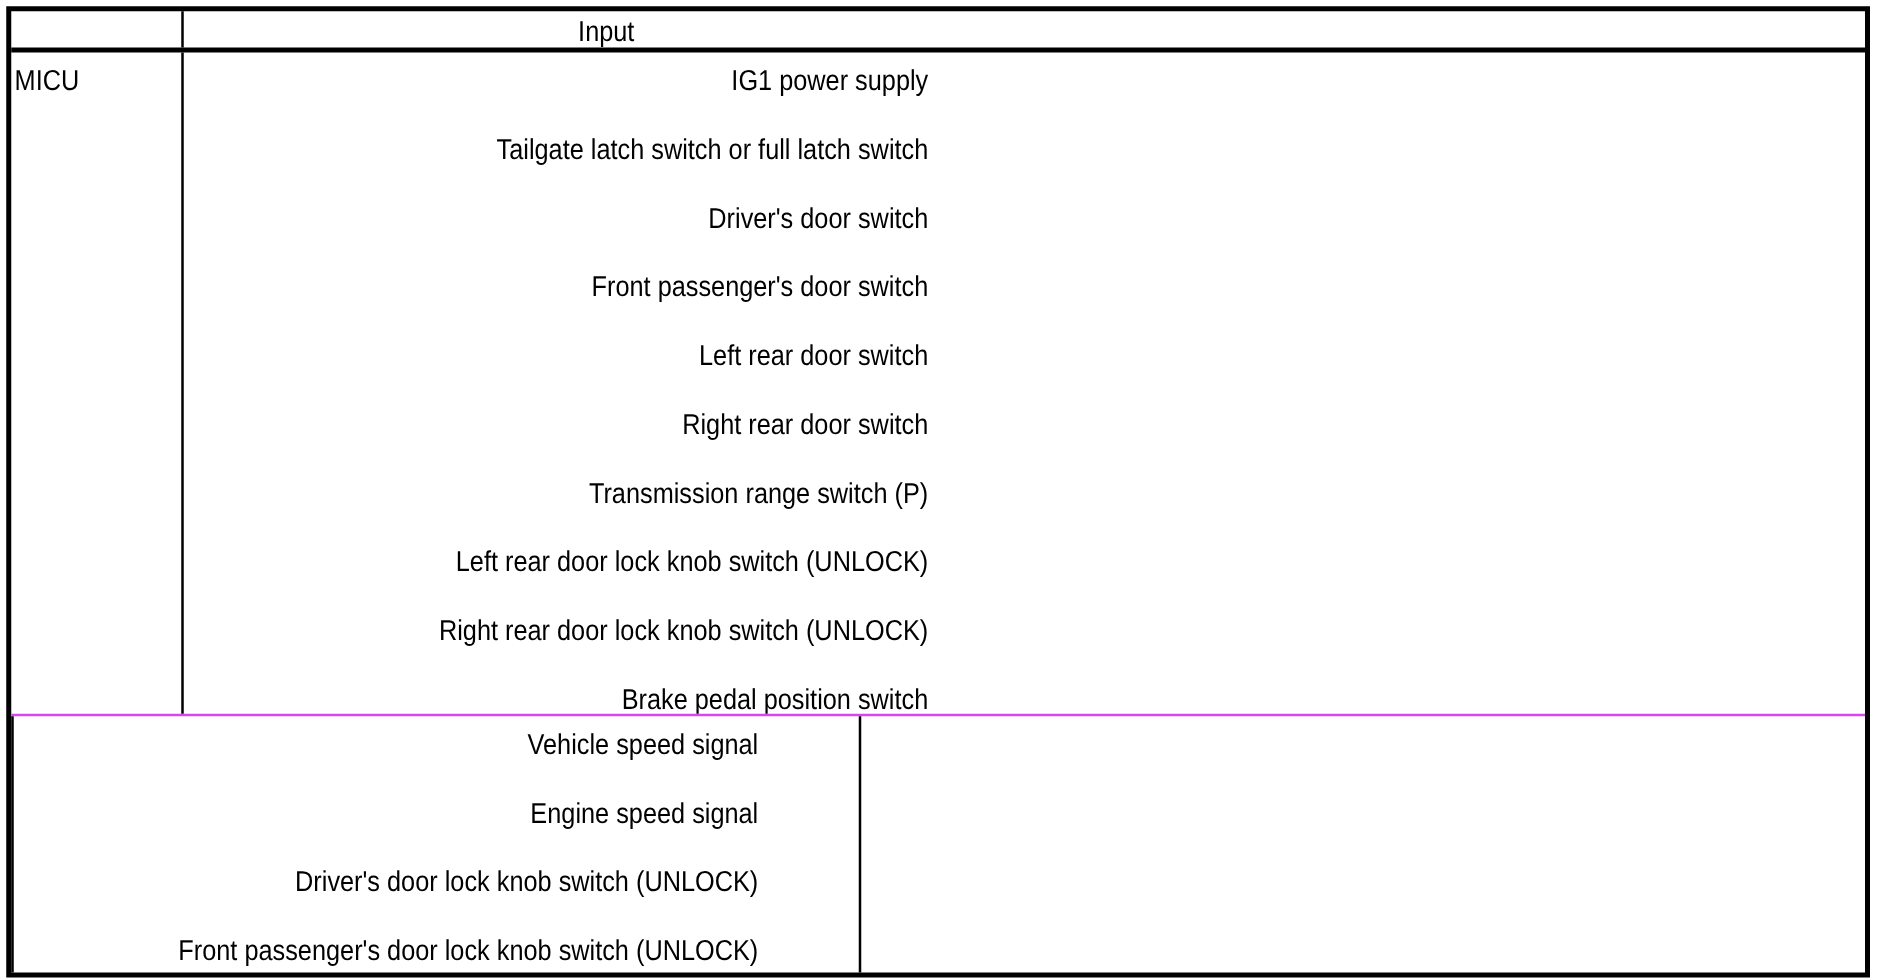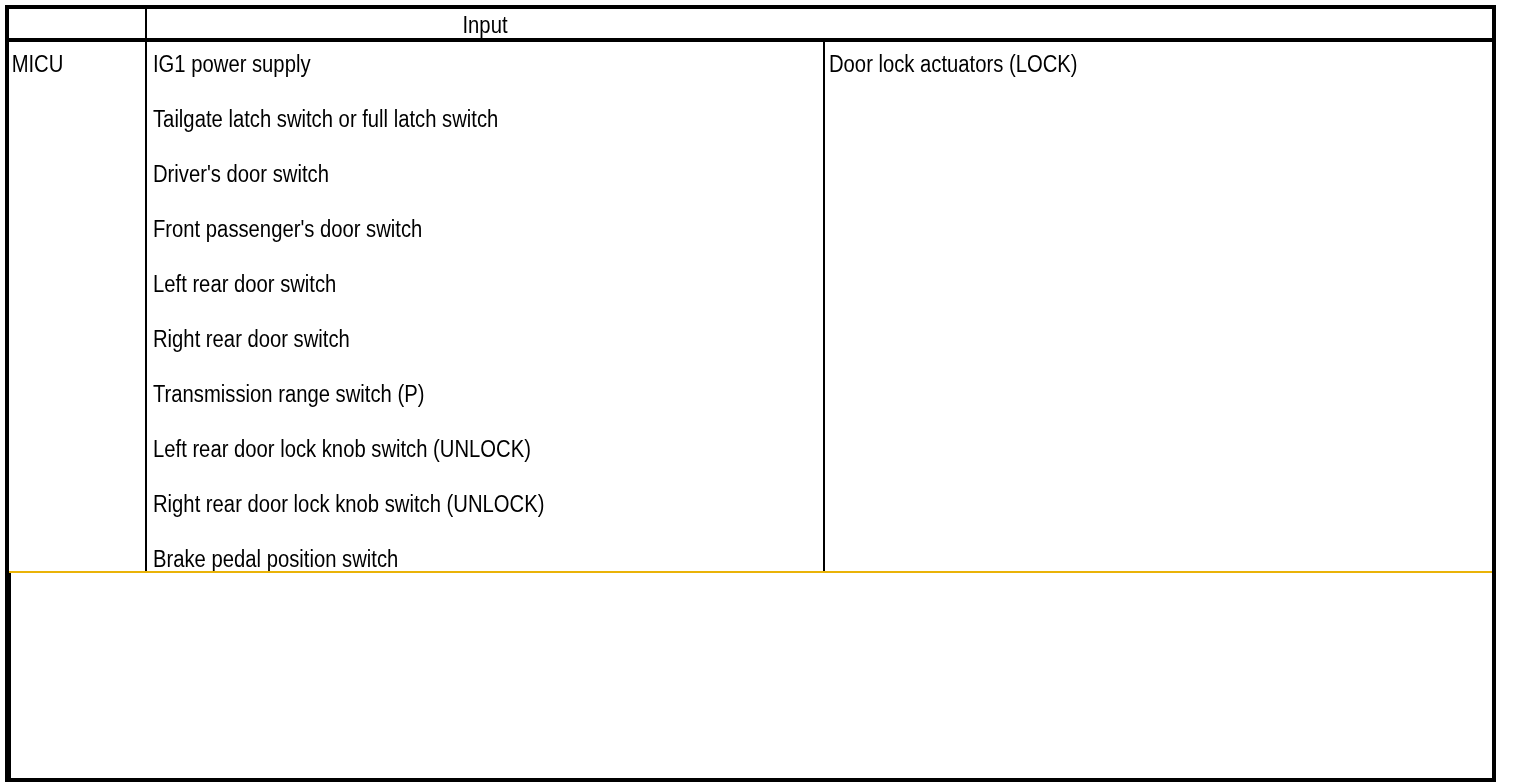--- a/index.html
+++ b/index.html
@@ -53,21 +53,21 @@
     min-height: 0;
   }
 
   .trow {
     display: flex;
     box-sizing: border-box;
   }
   .trow.micu {
     flex: 0 0 531px;
     height: 531px;
-    border-bottom: 2px solid #eab308;
+    border-bottom: 2px solid #d946ef;
   }
   .trow.bcan {
     flex: 1 1 auto;
   }
 
   
   .cell {
     box-sizing: border-box;
     position: relative;
     overflow: hidden;
@@ -107,20 +107,21 @@
     padding-top: 11px;
     white-space: nowrap;
     transform: scaleX(0.88);
     transform-origin: left top;
   }
 
   .item-list {
     list-style: none;
     margin: 0;
     padding: 11px 0 0 6px;
+    text-align: right;
   }
   .item-list li {
     font-size: 23px;
     line-height: 23px;
     height: 23px;
     margin-bottom: 32px;
     white-space: nowrap;
     transform: scaleX(0.88);
     transform-origin: left center;
   }
@@ -173,29 +174,32 @@
             <li>Front passenger's door switch</li>
             <li>Left rear door switch</li>
             <li>Right rear door switch</li>
             <li>Transmission range switch (P)</li>
             <li>Left rear door lock knob switch (UNLOCK)</li>
             <li>Right rear door lock knob switch (UNLOCK)</li>
             <li>Brake pedal position switch</li>
           </ul>
         </div>
 
-        <div class="cell col-out">
-          <ul class="out-list">
-            <li>Door lock actuators (LOCK)</li>
+      </div>
+
+      <div class="trow bcan">
+
+        <div class="cell col-in">
+          <ul class="item-list">
+            <li>Vehicle speed signal</li>
+            <li>Engine speed signal</li>
+            <li>Driver's door lock knob switch (UNLOCK)</li>
+            <li>Front passenger's door lock knob switch (UNLOCK)</li>
           </ul>
         </div>
-      </div>
-
-      <div class="trow bcan">
-
 
         <div class="cell col-out">
           <ul class="out-list"></ul>
         </div>
       </div>
 
     </div>
   </div>
 </div>
 

